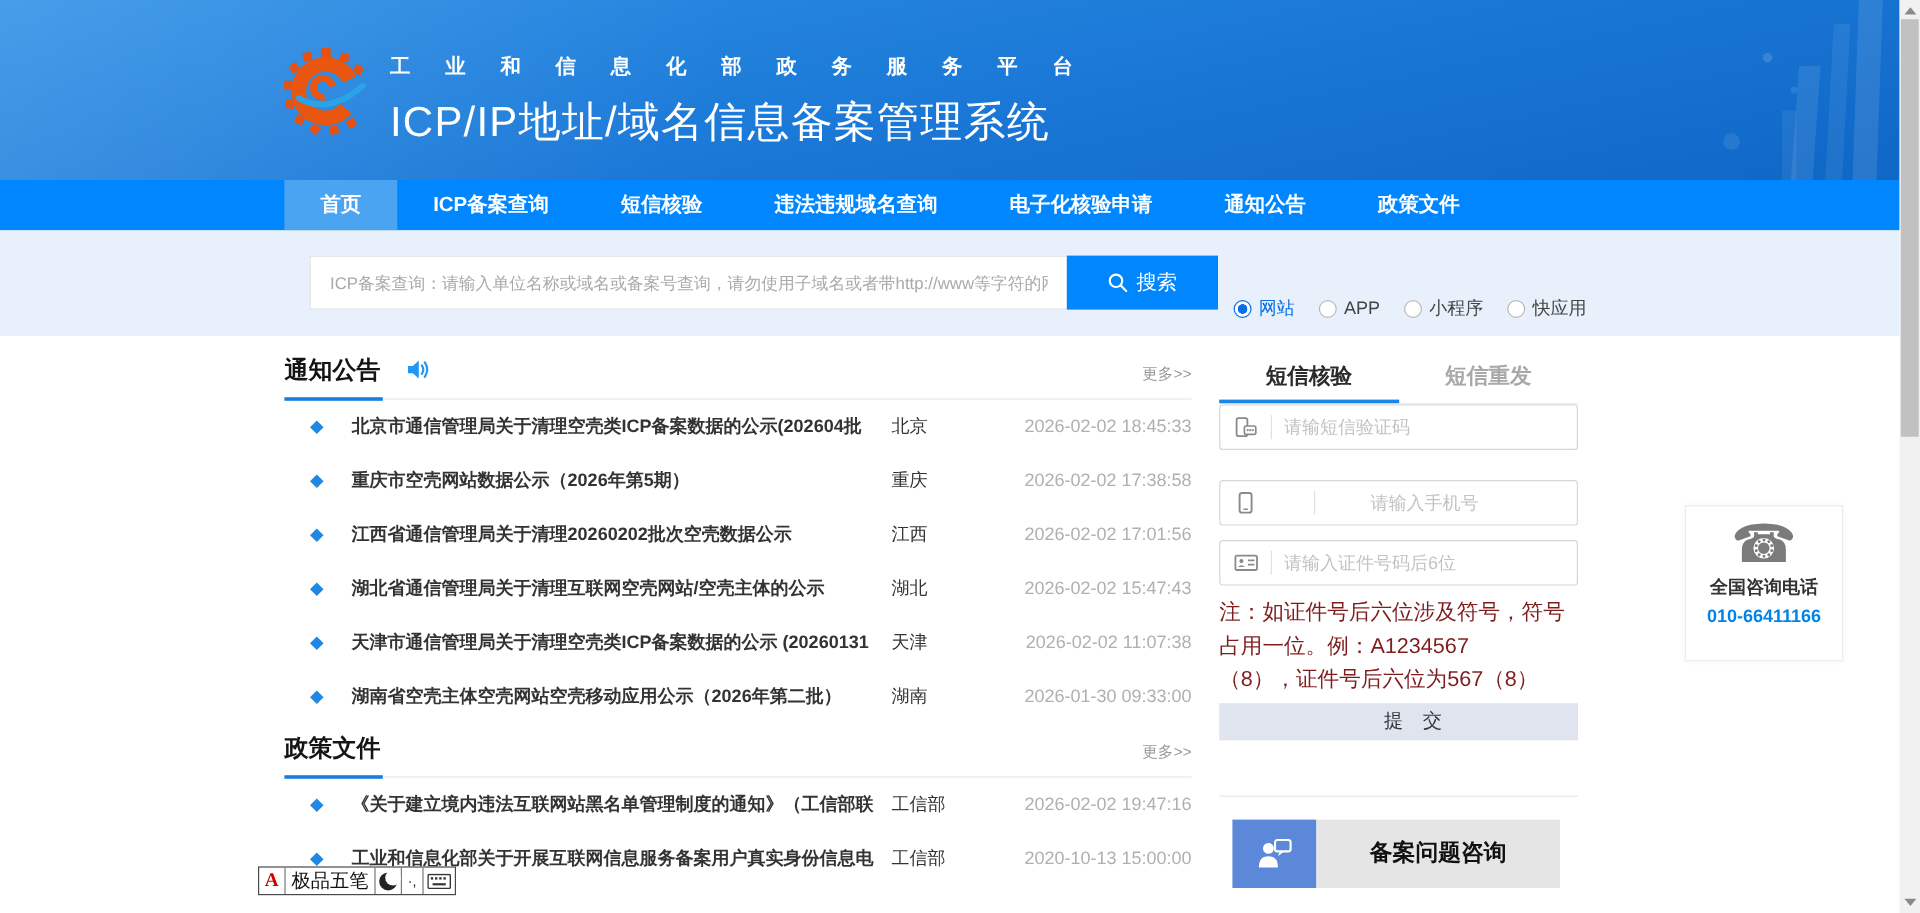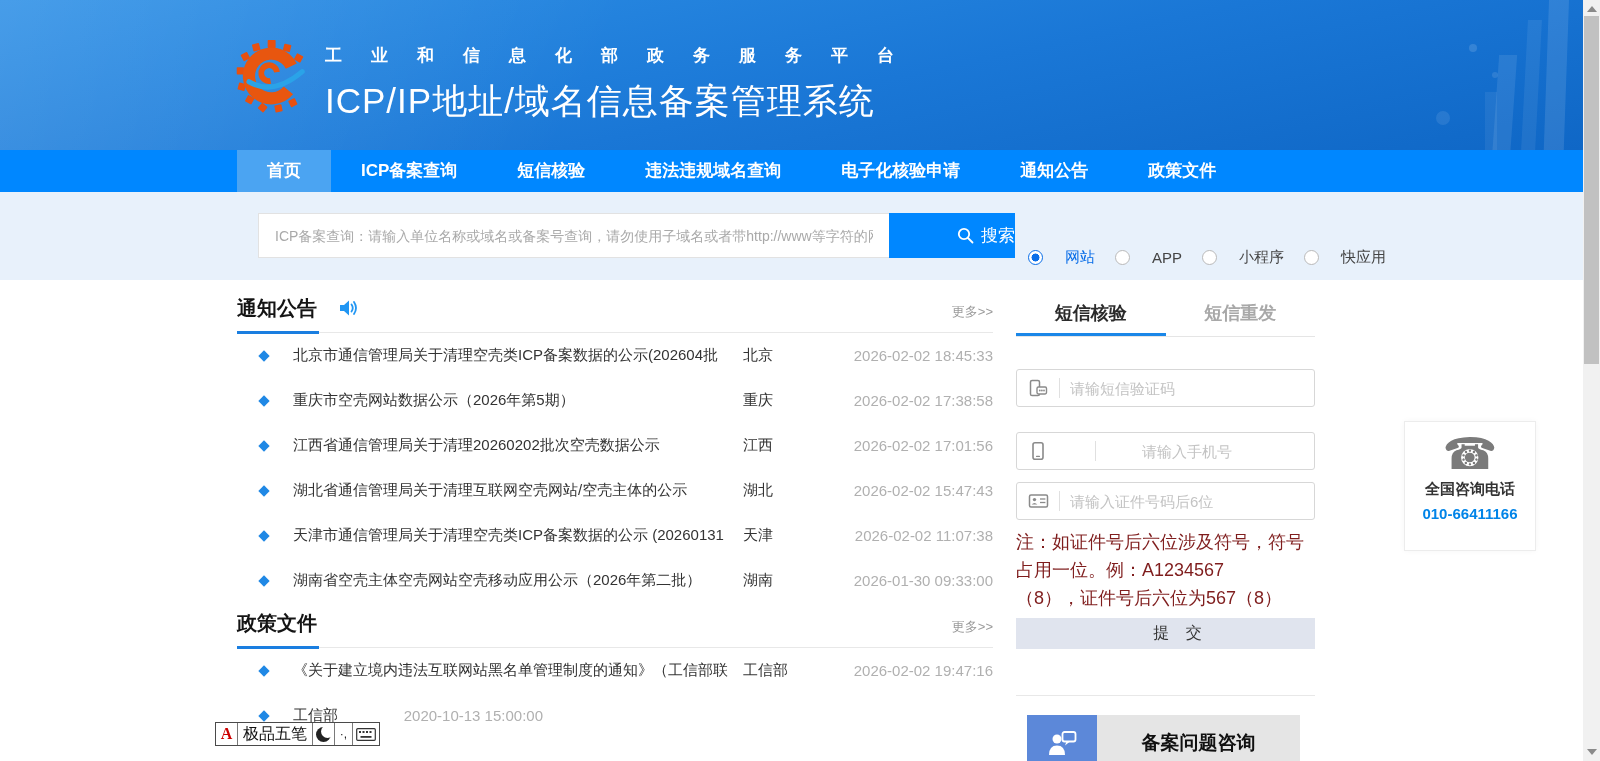--- a/index.html
+++ b/index.html
@@ -26,54 +26,54 @@
   .nav-item.active { background:#4ba4f2; }
 
   
   .search-strip { position:absolute; left:0; top:192px; width:100%; height:88px; background:#e8f1fb; }
   .search-box { position:absolute; left:258px; top:21px; width:757px; height:45px; display:flex; }
   .search-input { flex:1; border:1px solid #e2e2e2; border-right:none; background:#fff;
     padding:0 16px; font-size:14px; color:#555; outline:none;
     font-family:"Liberation Sans","DejaVu Sans",sans-serif; }
   .search-input::placeholder { color:#a9a9a9; }
   .search-btn { width:126px; background:#0087ff; border:none; color:#fff; font-size:17px;
-    display:flex; align-items:center; justify-content:flex-end; gap:7px; cursor:pointer;
+    display:flex; align-items:center; justify-content:center; gap:7px; cursor:pointer;
     font-family:inherit; }
   .radio-row { position:absolute; left:1028px; top:56px; display:flex; align-items:center; gap:20px; }
-  .radio-opt { display:flex; align-items:center; gap:22px; cursor:pointer; }
+  .radio-opt { display:flex; align-items:center; gap:6px; cursor:pointer; }
   .radio-dot { width:15px; height:15px; border-radius:50%; border:1px solid #b9b9b9; background:#fff; }
   .radio-opt.sel .radio-dot { border:1.5px solid #0a6ee8;
     background:radial-gradient(circle,#0a6ee8 0 3.8px,#fff 4.2px); }
   .radio-lbl { font-size:15px; color:#444; }
   .radio-opt.sel .radio-lbl { color:#0a6ee8; }
 
   
   .left-col { position:absolute; left:237px; top:295px; width:756px; }
   .sec-head { position:relative; height:38px; border-bottom:1px solid #e8e8e8; }
   .sec-head .blue-bar { position:absolute; left:0; bottom:-2px; width:82px; height:3px; background:#1a7ee0; }
   .sec-title { font-size:20px; font-weight:bold; color:#141414; display:inline-block; }
   .speaker { display:inline-block; margin-left:18px; vertical-align:-2px; }
   .more-link { position:absolute; right:0; top:8px; font-size:13px; color:#9a9a9a; cursor:pointer; }
   .list-row { height:45px; display:flex; align-items:center; cursor:pointer; }
   .bullet { width:8px; height:8px; background:#1f88e5; transform:rotate(45deg);
     margin-left:23px; margin-right:25px; flex:none; }
-  .row-title { flex:1; font-size:15px; color:#333; white-space:nowrap; overflow:hidden; }
+  .row-title { flex:1; font-size:15px; color:#333; white-space:nowrap; overflow:hidden;font-weight:bold; }
   .row-region { width:92px; font-size:15px; color:#333; flex:none; }
   .row-time { width:158px; text-align:right; font-size:15px; color:#b0b0b0; flex:none; }
   .policies-head { margin-top:7px; }
 
   
   .sms-panel { position:absolute; left:1016px; top:295px; width:299px; }
   .sms-tabs { display:flex; height:42px; border-bottom:1px solid #e5e5e5; }
   .sms-tab { flex:1; text-align:center; font-size:18px; font-weight:bold; color:#a8a8a8;
     line-height:36px; cursor:pointer; }
   .sms-tab.active { color:#2b2b2b; border-bottom:3px solid #1a87e8; }
   .sms-field { display:flex; align-items:center; height:38px; border:1px solid #d7d7d7;
     border-radius:3px; background:#fff; }
-  .f1 { margin-top:32px; } .f2 { margin-top:25px;gap:36px; } .f3 { margin-top:12px; }
+  .f1 { } .f2 { margin-top:25px;gap:36px; } .f3 { margin-top:12px; }
   .field-icon { width:42px; display:flex; align-items:center; justify-content:center; flex:none; }
   .field-sep { width:1px; height:20px; background:#e0e0e0; flex:none; }
   .sms-field input { flex:1; min-width:0; border:none; outline:none; padding:0 10px; font-size:15px;
     color:#333; background:transparent; font-family:inherit; }
   .sms-field input::placeholder { color:#c3c3c3; }
   .sms-note { margin-top:9px; font-size:18px; color:#7f1d1d; line-height:1.55; }
   .sms-submit { margin-top:5px; width:100%; height:31px; background:#e0e4ee; border:none;
     font-size:16px; color:#333; letter-spacing:6px; cursor:pointer; font-family:inherit;padding-left:30px; }
   .sms-divider { margin-top:46px; height:1px; background:#e8e8e8; }
   .consult { margin-top:19px; margin-left:11px; width:273px; height:57px; display:flex; cursor:pointer; }
@@ -257,20 +257,21 @@
     </div>
 
     <div class="list-row">
       <span class="bullet"></span>
       <span class="row-title">《关于建立境内违法互联网站黑名单管理制度的通知》（工信部联</span>
       <span class="row-region">工信部</span>
       <span class="row-time">2026-02-02 19:47:16</span>
     </div>
     <div class="list-row">
       <span class="bullet"></span>
+      <span class="row-title">工业和信息化部关于开展互联网信息服务备案用户真实身份信息电</span>
       <span class="row-region">工信部</span>
       <span class="row-time">2020-10-13 15:00:00</span>
     </div>
   </div>
 
   <aside class="sms-panel">
     <div class="sms-tabs">
       <div class="sms-tab active">短信核验</div>
       <div class="sms-tab">短信重发</div>
     </div>

